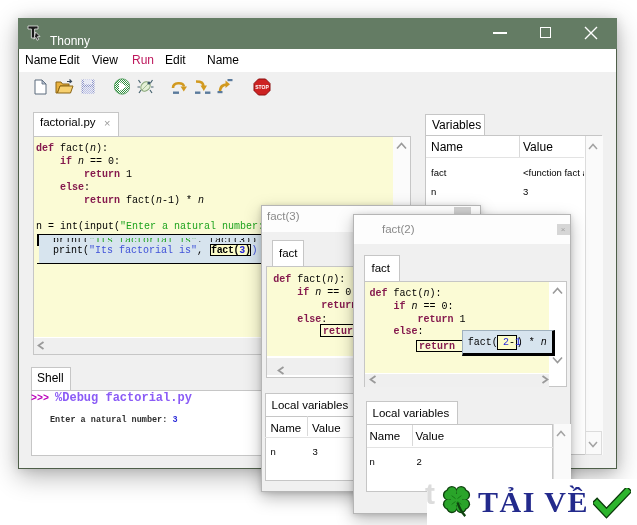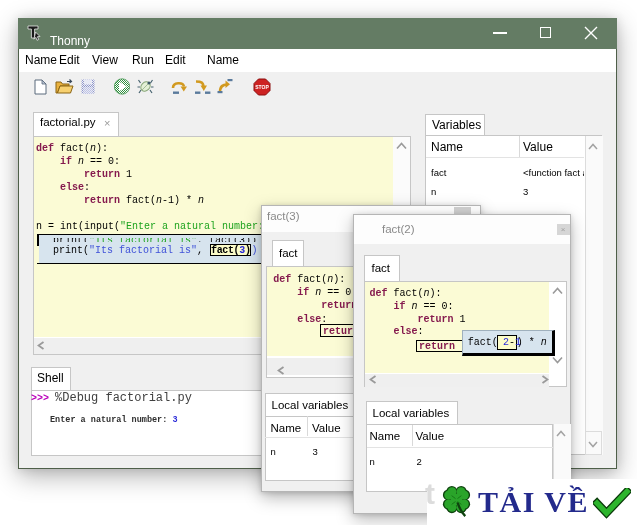--- a/index.html
+++ b/index.html
@@ -36,21 +36,21 @@
 <div class="abs" style="left:493px;top:32px;width:14px;height:1.5px;background:#fff;"></div>
 <div class="abs" style="left:540px;top:27px;width:11px;height:11px;border:1.3px solid #fff;box-sizing:border-box;"></div>
 <svg class="abs" style="left:584px;top:26px;" width="14" height="14" viewBox="0 0 14 14">
  <path d="M1,1 L13,13 M13,1 L1,13" stroke="#fff" stroke-width="1.4"></path>
 </svg>
 
 <div class="abs" style="left:19px;top:49px;width:597px;height:23px;background:#ffffff;"></div>
 <div class="abs" style="left:25px;top:53px;font-size:12px;color:#000;">Name</div>
 <div class="abs" style="left:59px;top:53px;font-size:12px;color:#000;">Edit</div>
 <div class="abs" style="left:92px;top:53px;font-size:12px;color:#000;">View</div>
-<div class="abs" style="left:132px;top:53px;font-size:12px;color:#000000;">Run</div>
+<div class="abs" style="left:132px;top:53px;font-size:12px;color:#be185d;">Run</div>
 <div class="abs" style="left:165px;top:53px;font-size:12px;color:#000;">Edit</div>
 <div class="abs" style="left:207px;top:53px;font-size:12px;color:#000;">Name</div>
 
 <svg class="abs" style="left:34px;top:79px;" width="13" height="16" viewBox="0 0 13 16">
  <path d="M1,1 h7 l4,4 v10 h-11 z" fill="#ffffff" stroke="#5b6b7d" stroke-width="1"></path>
  <path d="M8,1 l4,4 h-4 z" fill="#b9c4d2" stroke="#5b6b7d" stroke-width="0.8"></path>
 </svg>
 <svg class="abs" style="left:55px;top:78px;" width="19" height="17" viewBox="0 0 19 17">
  <path d="M1,15 V4 h5 l1.5,2 H14 v2 H5 L2.5,15 z" fill="#e9b13e" stroke="#8a6414" stroke-width="1"></path>
  <path d="M2.5,15 L5,8 h13 l-2.5,7 z" fill="#f7d06f" stroke="#8a6414" stroke-width="1"></path>
@@ -138,21 +138,21 @@
     <div class="code" style="margin-top:-4px;font-weight:normal;">print(<span class="str">"Its factorial is"</span>, fact(3))</div>
   </div>
 <div class="abs code" style="left:53px;top:243.5px;">print(<span class="bstr">"Its factorial is"</span>, </div>
 <div class="abs" style="left:209.5px;top:243.5px;width:41px;height:12.5px;background:#fcfcc8;border:1px solid #000;box-sizing:border-box;"></div>
 <div class="abs code" style="left:211px;top:243.5px;letter-spacing:-0.35px;font-weight:bold;">fact(<span class="num">3</span>)</div>
 <div class="abs code" style="left:251.5px;top:243.5px;color:#3f51d8;">)</div>
 
 <div class="abs tab" style="left:31px;top:367px;width:40px;height:23px;"></div>
 <div class="abs" style="left:37px;top:371px;font-size:12px;color:#000;">Shell</div>
 <div class="abs pane" style="left:31px;top:389.5px;width:380px;height:66px;"></div>
-<div class="abs code" style="left:31px;top:392px;"><span style="color:#bb00bb;font-weight:bold;">&gt;&gt;&gt;</span> <span style="color:#404040;font-weight:normal;font-size:12px;">%Debug factorial.py</span></div>
+<div class="abs code" style="left:31px;top:392px;"><span style="color:#bb00bb;font-weight:bold;">&gt;&gt;&gt;</span> <span style="color:#8b5cf6;font-weight:bold;font-size:12px;">%Debug factorial.py</span></div>
 <div class="abs code" style="left:50px;top:413.5px;font-size:8.5px;color:#303030;font-weight:bold;">Enter a natural number: <span class="num">3</span></div>
 
 <div class="abs tab" style="left:425px;top:113.5px;width:60px;height:22px;"></div>
 <div class="abs" style="left:432px;top:117.5px;font-size:12px;color:#000;">Variables</div>
 <div class="abs pane" style="left:425px;top:135px;width:177px;height:320px;"></div>
 <div class="abs thead" style="left:431px;top:140px;font-size:12px;">Name</div>
 <div class="abs thead" style="left:523px;top:140px;font-size:12px;">Value</div>
 <div class="abs" style="left:519px;top:136px;width:1px;height:21px;background:#d9d9d9;"></div>
 <div class="abs" style="left:426px;top:157px;width:158px;height:1px;background:#e3e3e3;"></div>
 <div class="abs trow" style="left:431px;top:167px;">fact</div>

